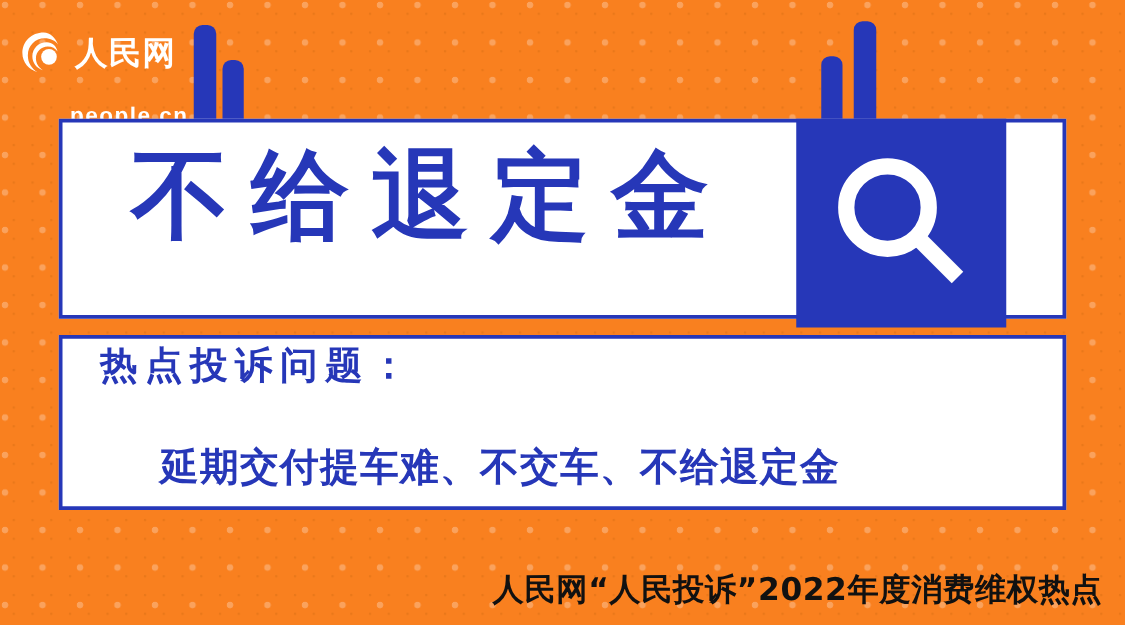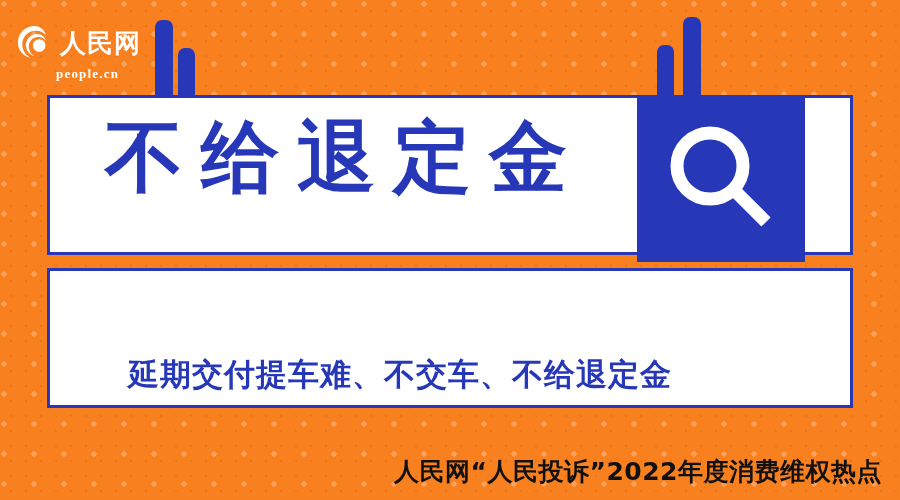--- a/index.html
+++ b/index.html
@@ -19,33 +19,33 @@
       radial-gradient(circle at 4px 4px, #FAA25D 2.4px, rgba(250,162,93,0) 2.9px),
       radial-gradient(circle at 4px 4px, rgba(214,110,20,.45) 0.9px, rgba(214,110,20,0) 1.3px);
     background-size:30px 30px, 15px 15px;
     background-position:0 0, 7px 7px;
   }
 
   
   #logo{
     position:absolute; left:16px; top:24px;
     width:128px; height:58px;
-    display:flex; flex-direction:column; justify-content:space-between;
+    display:flex; flex-direction:column; justify-content:flex-start;gap:17px;
   }
   #logo .row{display:flex; align-items:center; gap:6px;}
   #logo .mark{width:38px;height:38px;flex:0 0 38px;}
   #logo .wordmark{
     color:#ffffff; font-size:26px; font-weight:bold;
     letter-spacing:1px; line-height:1;
     font-family:"DejaVu Sans","Liberation Sans",sans-serif;
   }
   #logo .dotcn{
-    color:#ffffff; font-size:13px; font-weight:bold;
+    color:#ffffff; font-size:18px; font-weight:bold;
     letter-spacing:1.2px; margin-left:40px; margin-top:3px;
-    font-family:Liberation Serif, serif;
+    font-family:Liberation Sans, sans-serif;
   }
 
   
   #badge{position:absolute; right:14px; top:6px; width:108px; height:84px;}
   #badge svg{display:block;width:100%;height:100%;}
 
   
   .bar{position:absolute;background:#2637B8;border-radius:7px;}
   #bar-a{left:155px; top:20px;  width:18px; height:82px;}
   #bar-b{left:178px; top:48px;  width:17px; height:54px;}
@@ -143,17 +143,18 @@
   <div id="title-text">不给退定金</div>
 
   <div id="search-block">
     <svg width="112" height="112" viewBox="0 0 112 112" aria-hidden="true">
       <circle cx="45" cy="45" r="33" fill="none" stroke="#ffffff" stroke-width="13"></circle>
       <line x1="69" y1="69" x2="101" y2="101" stroke="#ffffff" stroke-width="13" stroke-linecap="butt"></line>
     </svg>
   </div>
 
   <div id="card-body"></div>
+  <div id="body-label">热点投诉问题：</div>
   <div id="body-detail">延期交付提车难、不交车、不给退定金</div>
 
   <div id="caption">人民网“人民投诉”2022年度消费维权热点</div>
 
 </div>
 
 </body></html>

